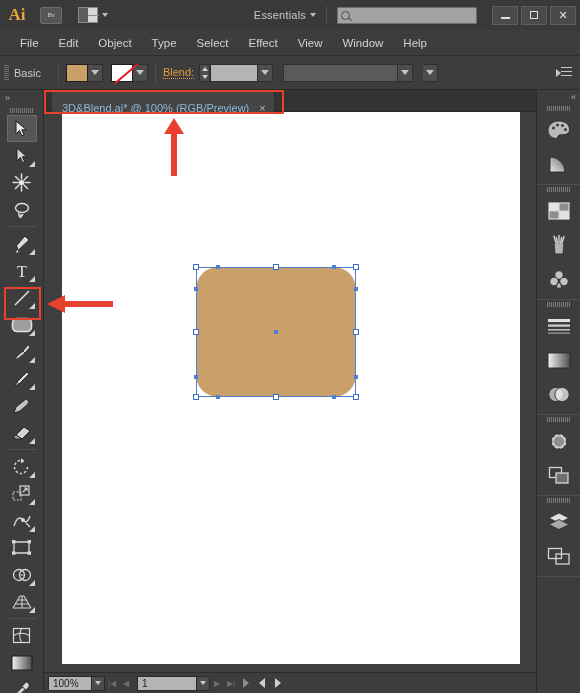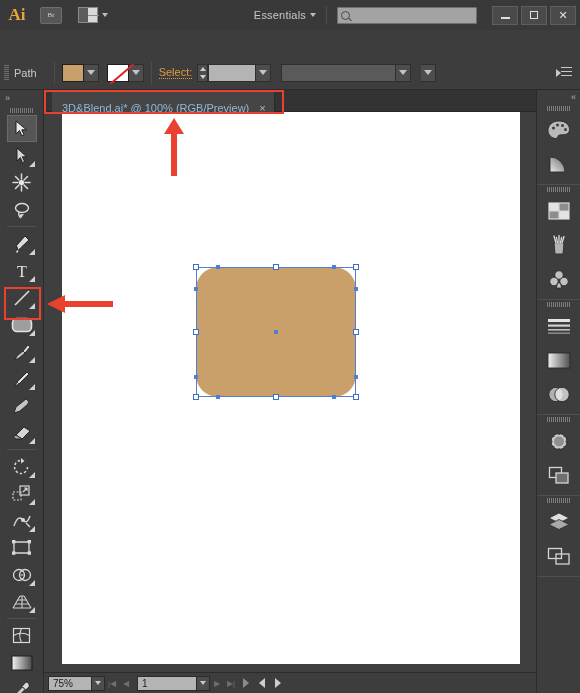--- a/index.html
+++ b/index.html
@@ -228,42 +228,53 @@
             <span class="mn"></span>
           </div>
         <div class="winbtn">
             <span class="mx"></span>
           </div>
         <div class="winbtn">✕</div>
       </div>
     </div>
   </div>
 
+  <div class="menubar">
+    <div class="menu-item">File</div>
+    <div class="menu-item">Edit</div>
+    <div class="menu-item">Object</div>
+    <div class="menu-item">Type</div>
+    <div class="menu-item">Select</div>
+    <div class="menu-item">Effect</div>
+    <div class="menu-item">View</div>
+    <div class="menu-item">Window</div>
+    <div class="menu-item">Help</div>
+  </div>
 
   <div class="controlbar">
     <span class="grip"></span>
-    <span class="ctl-label">Path</span>
+    <span class="ctl-label">Basic</span>
     <span class="ctl-sep"></span>
 
     <div class="swatch-wrap">
       <span class="swatch" style="background: rgb(201, 160, 106);"></span>
       <span class="dd">
           <i class="caret2"></i>
         </span>
     </div>
     <span style="width:8px"></span>
     <div class="swatch-wrap">
       <span class="swatch none"></span>
       <span class="dd">
           <i class="caret2"></i>
         </span>
     </div>
 
     <span class="ctl-sep"></span>
-    <span class="stroke-lbl">Select:</span>
+    <span class="stroke-lbl">Blend:</span>
     <span class="spin">
         <i class="up"></i>
         <i class="dn"></i>
       </span>
     <span class="field-gray" style="width:48px"></span>
     <span class="dd">
         <i class="caret2"></i>
       </span>
 
     <span style="width:10px"></span>
@@ -524,21 +535,21 @@
     <div class="varrow top">
         <i></i>
       </div>
     <div class="vthumb"></div>
     <div class="varrow bot">
         <i></i>
       </div>
   </div>
 
   <div class="statusbar">
-    <div class="zoomfield">75%</div>
+    <div class="zoomfield">100%</div>
     <div class="smallcaret">
         <i></i>
       </div>
     <div class="navbtn">|◀</div>
     <div class="navbtn">◀</div>
     <div class="pagefield">1</div>
     <div class="smallcaret">
         <i></i>
       </div>
     <div class="navbtn">▶</div>

